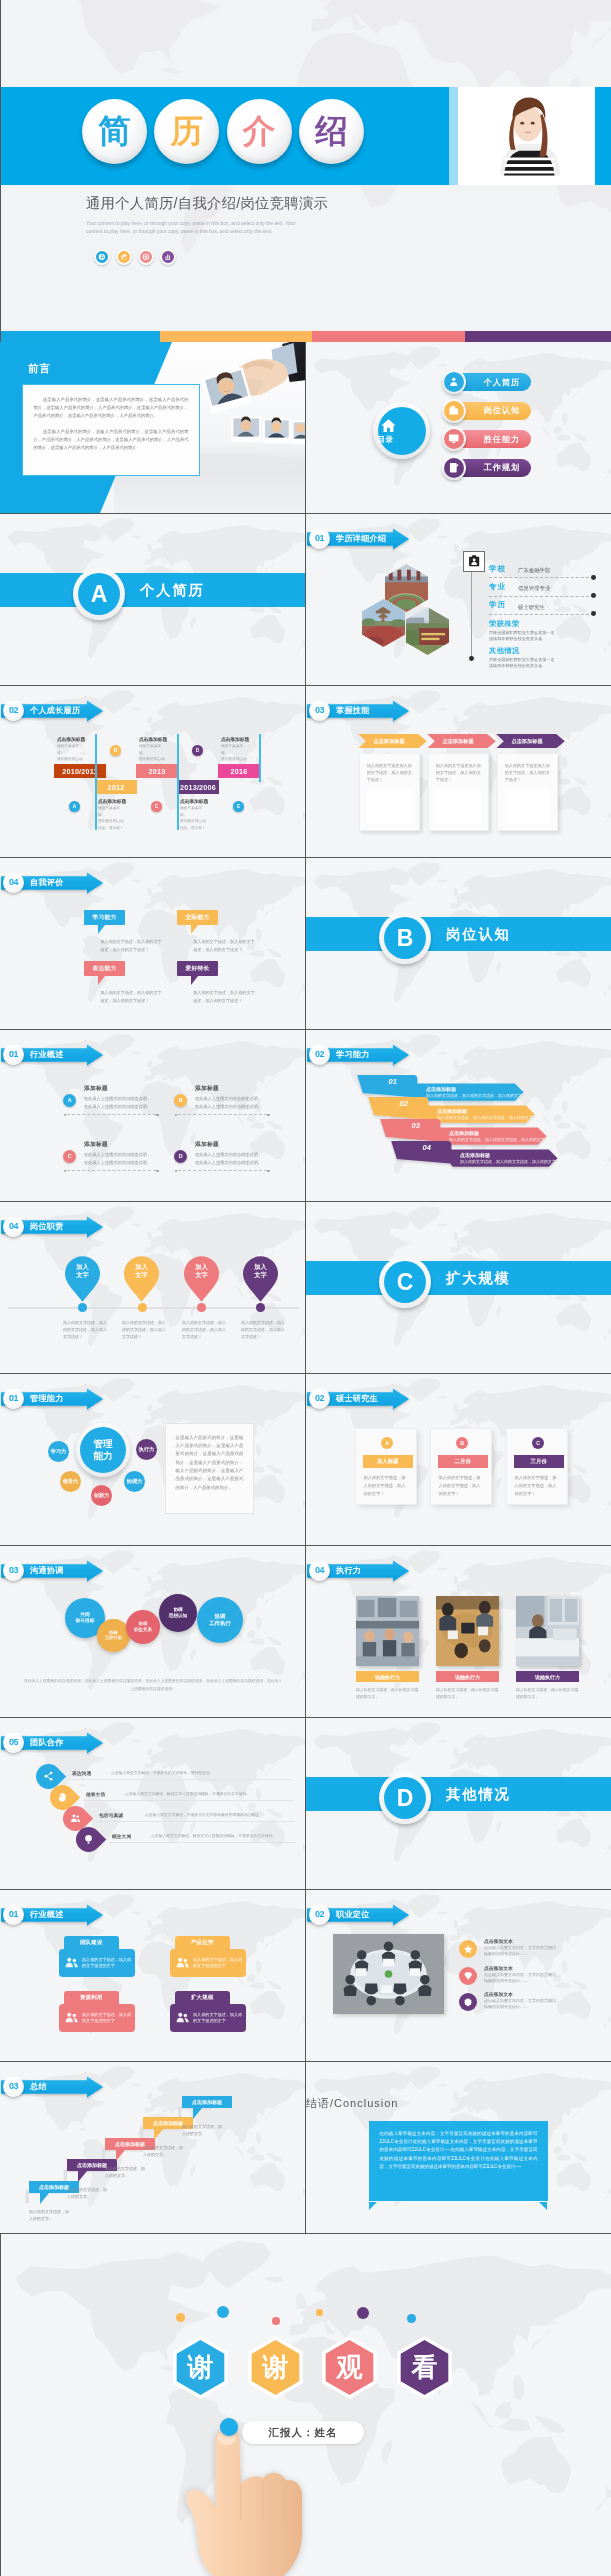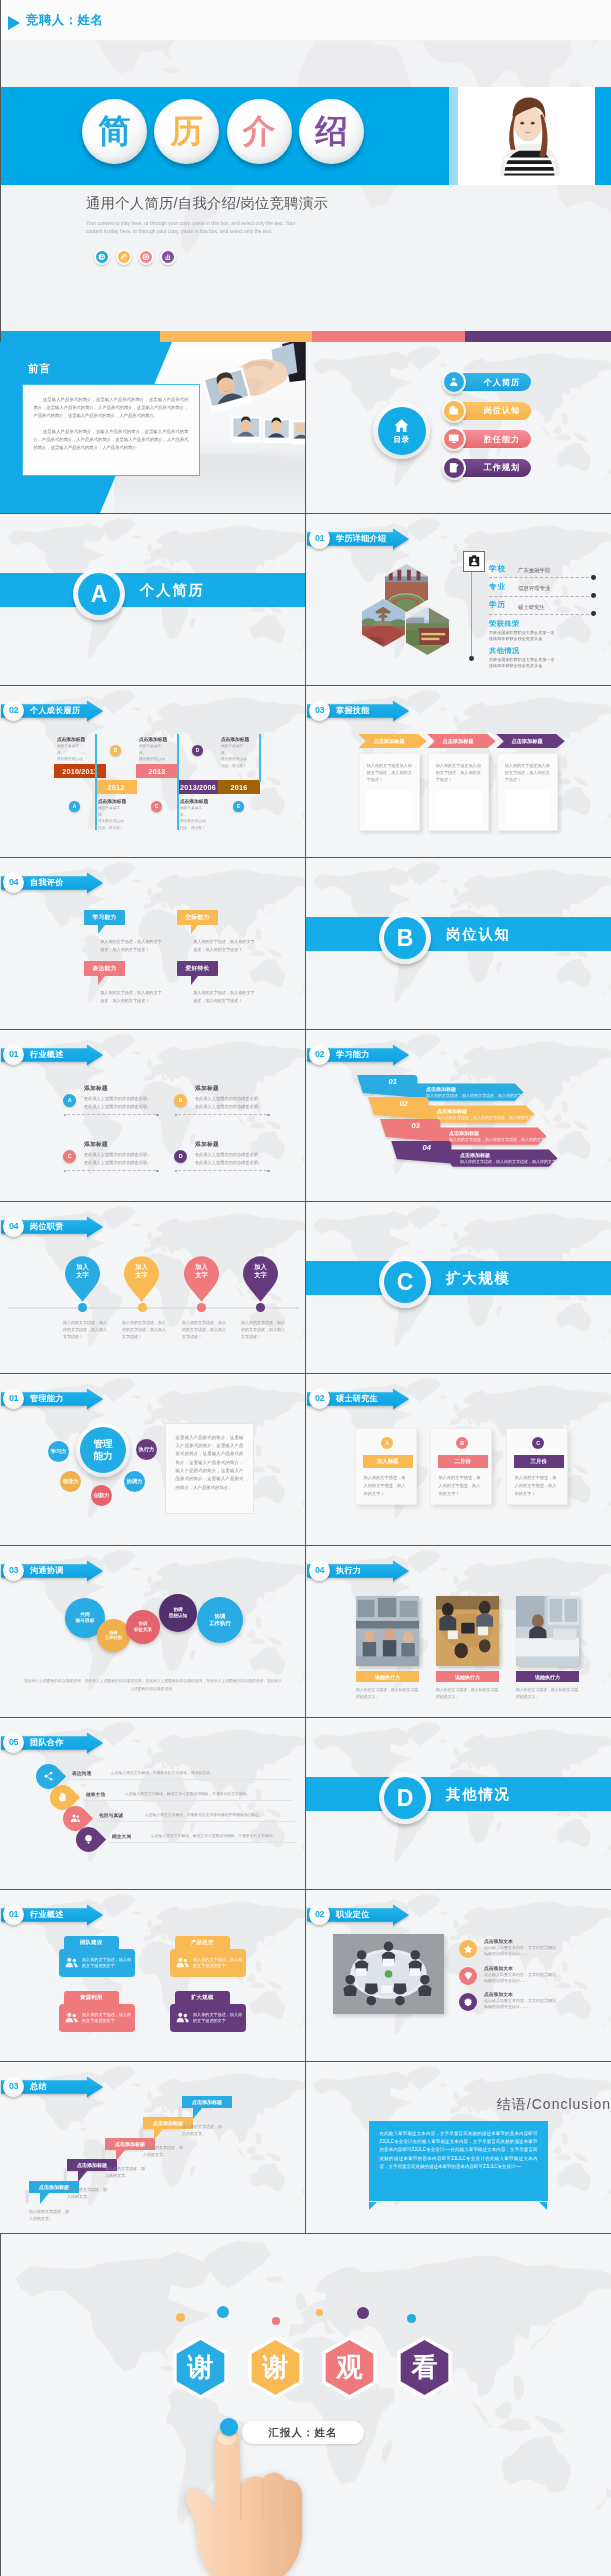--- a/index.html
+++ b/index.html
@@ -67,21 +67,21 @@
   .pre-title{position:absolute;left:28px;top:20px;font-size:10.5px;font-weight:bold;color:#fff;letter-spacing:1px;}
   .pre-box{position:absolute;left:22px;top:42px;width:178px;height:92px;background:#fdfdfd;
      border:1px solid #3fbbec;box-sizing:border-box;padding:10.5px 10.5px 0 10.5px;}
   .pre-box p{margin:0 0 7.6px 0;font-size:4.3px;line-height:1.9;color:#76777b;text-indent:2.2em;text-align:justify;}
   .pre-photo{position:absolute;right:0;top:0;width:191px;height:100%;overflow:hidden;}
   
   .toc-hub{position:absolute;left:67px;top:60px;width:57px;height:57px;border-radius:50%;
      background:linear-gradient(#fcfcfc,#e7e8ea);box-shadow:0 2.9px 4.8px rgba(0,0,0,.22);
      display:flex;align-items:center;justify-content:center;}
   .toc-hub i{width:48px;height:48px;border-radius:50%;background:#14ace7;display:flex;flex-direction:column;
-     align-items:center;justify-content:center;font-style:normal;}
+     justify-content:center;font-style:normal;}
   .toc-hub svg{width:21px;height:17px;fill:#fff;margin-bottom:1px;}
   .toc-hub b{font-size:7.6px;color:#fff;font-weight:bold;letter-spacing:0.5px;}
   .toc-items{position:absolute;left:136px;top:31px;}
   .toc-item{position:relative;height:18px;margin-bottom:10.5px;}
   .toc-pill{position:absolute;left:13.4px;top:0;height:18px;width:76px;border-radius:9px;
      display:flex;align-items:center;justify-content:center;color:#fff;font-size:8.1px;font-weight:bold;letter-spacing:1px;padding-left:17px;box-sizing:border-box;}
   .toc-bub{position:absolute;left:0;top:-2.9px;width:24px;height:24px;border-radius:50%;
      background:linear-gradient(#fdfdfd,#e6e7e9);box-shadow:0 1.9px 2.9px rgba(0,0,0,.22);
      display:flex;align-items:center;justify-content:center;z-index:2;}
   .toc-bub i{width:20px;height:20px;border-radius:50%;display:flex;align-items:center;justify-content:center;font-style:normal;}
@@ -214,21 +214,21 @@
      display:flex;align-items:center;justify-content:center;}
   .ps-ic svg{width:10.5px;height:10.5px;fill:#fff;}
   .ps-h{position:absolute;left:25px;top:0;font-size:4.8px;font-weight:bold;color:#58595c;}
   .ps-b{position:absolute;left:25px;top:6.7px;width:73px;font-size:4px;line-height:1.55;color:#96979a;}
   
   .sm-step{position:absolute;width:57px;}
   .sm-tag{width:50px;height:12.4px;display:flex;align-items:center;justify-content:center;
      color:#fff;font-size:5px;font-weight:bold;}
   .sm-b{margin-top:4.8px;font-size:4px;line-height:1.7;color:#8b8c8f;width:42px;}
   
-  .cc-title{position:absolute;left:0;top:34px;width:100%;text-align:right;font-size:14px;color:#58595c;letter-spacing:1px;}
+  .cc-title{position:absolute;left:0;top:34px;width:100%;text-align:left;font-size:11px;color:#58595c;letter-spacing:1px;}
   .cc-box{position:absolute;left:63px;top:59px;width:179px;height:80px;background:#1fafe9;padding:8.6px 10.5px;box-sizing:border-box;}
   .cc-box p{margin:0;font-size:4.5px;line-height:1.85;color:#fff;text-align:justify;}
   .cc-t1{position:absolute;left:63px;top:140px;width:0;height:0;border-left:8.6px solid #1fafe9;
      border-bottom:8.6px solid transparent;}
   .cc-t2{position:absolute;left:233px;top:140px;width:0;height:0;border-right:8.6px solid #1fafe9;
      border-bottom:8.6px solid transparent;}
   
   .th-hex{position:absolute;width:55px;height:55px;
      clip-path:polygon(50% 0,93.3% 25%,93.3% 75%,50% 100%,6.7% 75%,6.7% 25%);
      display:flex;align-items:center;justify-content:center;color:#fff;font-size:26px;font-weight:bold;}
@@ -273,24 +273,20 @@
     </symbol>
   </svg>
 <div id="page">
 
 <div class="sld cover">
   <div class="wm">
         <svg viewBox="0 0 1000 500" preserveAspectRatio="none">
           <use href="#wmsym"></use>
         </svg>
       </div>
-  <div class="cov-hdr">
-    <div class="cov-hdr-arrow"></div>
-    <div class="cov-hdr-txt">竞聘人：姓名</div>
-  </div>
   <div class="cov-band"></div>
   <div class="cov-band2"></div>
   <div class="cov-rstrip"></div>
   <div class="cov-photo">
     <svg viewBox="0 0 143 103" width="137" height="98">
       <rect width="143" height="103" fill="#ffffff"></rect>
       <g>
         <path d="M44 93 C44 71 54 62 66 60 L84 60 C97 63 106 72 107 93 Z" fill="#efefef"></path>
         <path d="M48 93 C49 78 55 70 64 67 L86 67 C95 71 100 80 101 93 Z" fill="#1c1c1c"></path>
         <g fill="#ffffff">
@@ -671,21 +667,21 @@
               <div class="gr-head">点击添加标题</div>
               <div class="gr-body">就源于某某字<br>体。<br>请永删所有自动<br>社图，请大家！</div>
             </div>
             <div class="gr-vline" style="left:0;top:46px;height:52px;background:#3fbbec"></div>
           </div>
           <div class="gr-col" style="left:164px;top:0">
             <div style="position:absolute;left:2.9px;top:3.8px;width:38px">
               <div class="gr-head">点击添加标题</div>
               <div class="gr-body">就源于某某字<br>体。<br>请永删所有自动<br>社图，请大家！</div>
             </div>
-            <div class="gr-year" style="position:absolute;left:0;top:48px;width:42px;background:#a16207">2016</div>
+            <div class="gr-year" style="position:absolute;left:0;top:32px;width:42px;background:#ec4899">2016</div>
             <div class="gr-dot" style="left:15.3px;top:69px;background:#29ace3">
               <span>E</span>
             </div>
             <div class="gr-vline" style="left:41px;top:1.9px;height:48px;background:#3fbbec"></div>
           </div>
         </div>
       </div>
       <div class="sld half">
         <div class="wm">
           <svg viewBox="0 0 1000 500" preserveAspectRatio="none">

